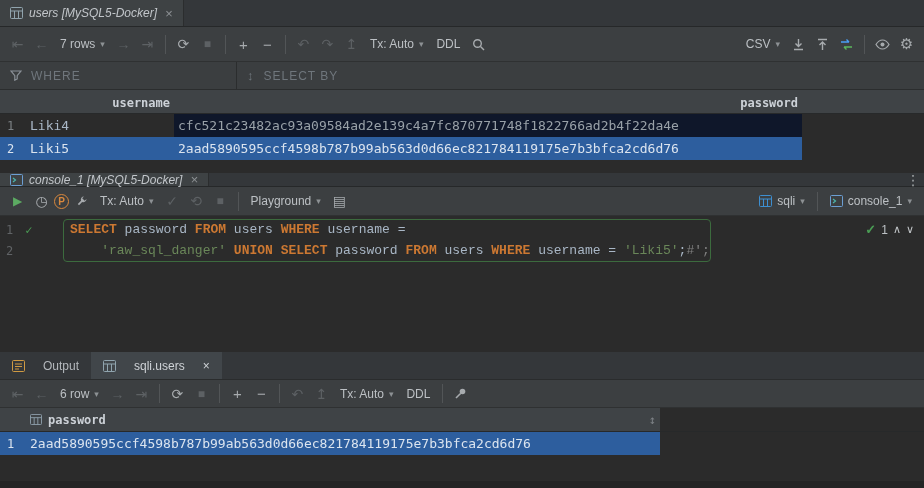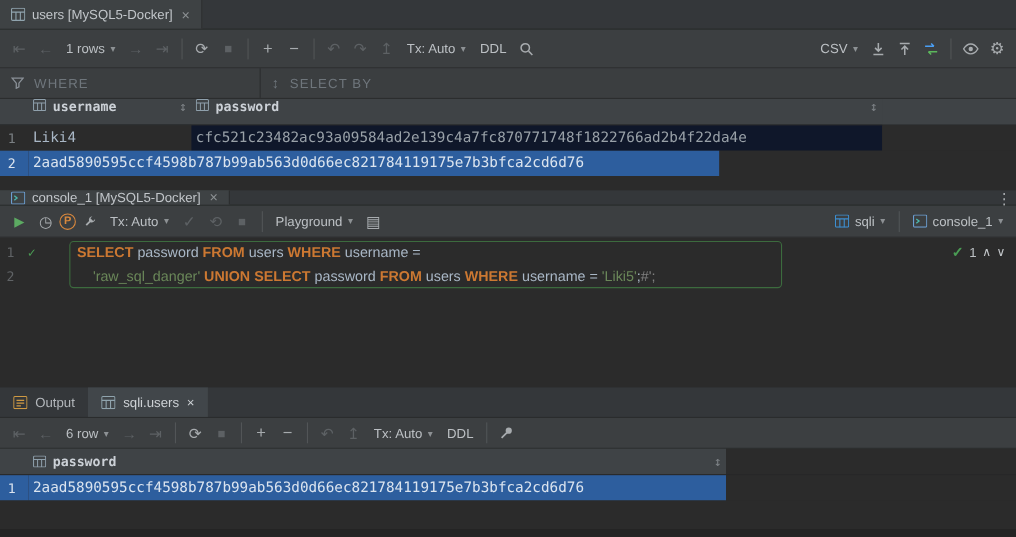--- a/index.html
+++ b/index.html
@@ -11,21 +11,21 @@
     color:#bcc0c4;
     -webkit-font-smoothing:antialiased;
   }
   .mono { font-family:"DejaVu Sans Mono", monospace; }
   .window { width:924px; height:488px; display:flex; flex-direction:column; }
 
   
   .tabbar { height:27px; background:#34373a; display:flex; align-items:stretch;
             border-bottom:1px solid #262829; flex:none; }
   .tab { display:flex; align-items:center; gap:6px; padding:0 10px; background:#3e4244;
-         color:#c2c6ca; border-right:1px solid #2b2d2e; }
+         color:#c2c6ca; border-right:1px solid #2b2d2e;font-style:italic; }
   .tab .close { color:#8d9194; font-size:13px; margin-left:2px; cursor:default; }
   .tabbar .bar-spacer { flex:1; }
   .kebab { width:22px; display:flex; align-items:center; justify-content:center;
            color:#a7abae; font-size:14px; }
 
   
   .toolbar { background:#3c3f41; display:flex; align-items:center; padding:0 6px; gap:1px;
              border-bottom:1px solid #2f3132; flex:none; }
   .toolbar.h35 { height:35px; }
   .toolbar.h29 { height:29px; }
@@ -53,21 +53,21 @@
   .filter-field.where { width:237px; border-right:1px solid #2b2d2e; flex:none; }
   .filter-field.order { flex:1; }
   .order-icon { color:#6f767c; font-size:13px; }
 
   
   .grid-header { height:24px; background:#3f4346; display:flex; align-items:center;
                  border-bottom:1px solid #27292a; flex:none;
                  font-family:"DejaVu Sans Mono", monospace; font-size:12px; font-weight:bold;
                  color:#ccd1d7; }
   .gh-num { width:26px; flex:none; }
-  .gh-cell { display:flex; align-items:flex-start; gap:6px; padding:0 4px; height:100%; }
+  .gh-cell { display:flex; align-items:flex-end; gap:6px; padding:0 4px; height:100%;flex-direction:column; }
   .gh-cell .sort { margin-left:auto; color:#7d8286; font-weight:normal; font-size:12px; }
   .gh-user { width:148px; flex:none; }
   .gh-pass { width:628px; flex:none; }
   .gh-fill { flex:1; height:100%; background:#3f4346; }
 
   .grid-body { background:#2b2b2b; flex:none; }
   .grid-row { display:flex; height:23px; align-items:stretch;
               font-family:"DejaVu Sans Mono", monospace; font-size:13px; }
   .grid-row .rownum { width:26px; flex:none; display:flex; align-items:center;
                       padding-left:7px; color:#7b8084; font-size:12px; }
@@ -84,36 +84,36 @@
 
   
   .editor { height:136px; background:#2b2b2b; position:relative; flex:none; }
   .gutter-line { position:absolute; left:0; width:62px; height:21px; display:flex;
                  align-items:center; gap:12px; padding-left:6px;
                  font-family:"DejaVu Sans Mono", monospace; font-size:12px; color:#606366; }
   .gut-check { color:#4a9c54; font-size:12px; font-weight:bold; }
   .exec-border { position:absolute; left:63px; top:3px; width:648px; height:43px;
                  border:1px solid #3c6b3e; border-radius:4px; }
   .code-line { position:absolute; left:70px; height:21px; line-height:21px;
-               font-family:Liberation Sans, sans-serif; font-size:13px; white-space:pre; }
+               font-family:Liberation Mono, monospace; font-size:13px; white-space:pre; }
   .tok-kw { color:#cc7832; font-weight:bold; }
   .tok-id { color:#a9b7c6; }
   .tok-str { color:#6a8759; }
   .tok-pl { color:#a9b7c6; }
   .tok-cm { color:#808080; }
   .exec-widget { position:absolute; right:10px; top:6px; display:flex; align-items:center;
                  gap:5px; }
   .exec-check { color:#4a9c54; font-weight:bold; font-size:13px; }
   .exec-count { color:#bcc0c4; font-size:12px; }
   .exec-nav { color:#c3c7ca; font-size:11px; }
 
   
   .btabbar { height:28px; background:#34373a; display:flex; align-items:stretch;
              border-bottom:1px solid #2a2c2d; flex:none; }
-  .btab { display:flex; align-items:center; gap:7px; padding:0 12px; color:#b4b8bc; }
+  .btab { display:flex; align-items:center; gap:18px; padding:0 12px; color:#b4b8bc; }
   .btab.active { background:#41464a; color:#cfd3d7; }
 
   .bh-wrap { height:24px; display:flex; align-items:stretch; background:#2b2b2b;
              border-bottom:1px solid #27292a; flex:none; }
   .bh-cells { display:flex; align-items:center; width:660px; background:#3f4346;
               font-family:"DejaVu Sans Mono", monospace; font-size:12px; font-weight:bold;
               color:#ccd1d7; }
   .bh-cells .gh-num { width:26px; }
   .bh-pass { flex:1; display:flex; align-items:center; gap:6px; padding:0 4px; height:100%; }
   .bh-pass .sort { margin-left:auto; color:#7d8286; font-weight:normal; }
@@ -140,21 +140,21 @@
       <span>users [MySQL5-Docker]</span>
       <span class="close">×</span>
     </div>
     <div class="bar-spacer"></div>
   </div>
 
   <div class="toolbar h35">
     <span class="tbtn dim">⇤</span>
     <span class="tbtn dim">←</span>
     <div class="dd">
-      <span>1 rows</span>
+      <span>7 rows</span>
       <span class="chev">▾</span>
     </div>
     <span class="tbtn dim">→</span>
     <span class="tbtn dim">⇥</span>
     <div class="sep"></div>
     <span class="tbtn">⟳</span>
     <span class="tbtn dim glyph12">■</span>
     <div class="sep"></div>
     <span class="tbtn glyph15">+</span>
     <span class="tbtn glyph15">−</span>
@@ -243,20 +243,21 @@
   <div class="grid-body" id="top-grid-body">
   <div class="grid-row">
     <div class="rownum mono">1</div>
     <div class="cell c-user">Liki4</div>
     <div class="cell c-pass colhl">cfc521c23482ac93a09584ad2e139c4a7fc870771748f1822766ad2b4f22da4e</div>
     <div class="row-fill"></div>
   </div>
 
   <div class="grid-row selected">
     <div class="rownum mono">2</div>
+    <div class="cell c-user">Liki5</div>
     <div class="cell c-pass colhl">2aad5890595ccf4598b787b99ab563d0d66ec821784119175e7b3bfca2cd6d76</div>
     <div class="row-fill"></div>
   </div>
 </div>
   <div class="gap13"></div>
 
   <div class="tabbar" style="height:14px">
     <div class="tab">
       <svg width="13" height="12" viewBox="0 0 13 12">
         <rect x="0.5" y="0.5" width="12" height="11" rx="1" fill="none" stroke="#6c9fd3"></rect>

